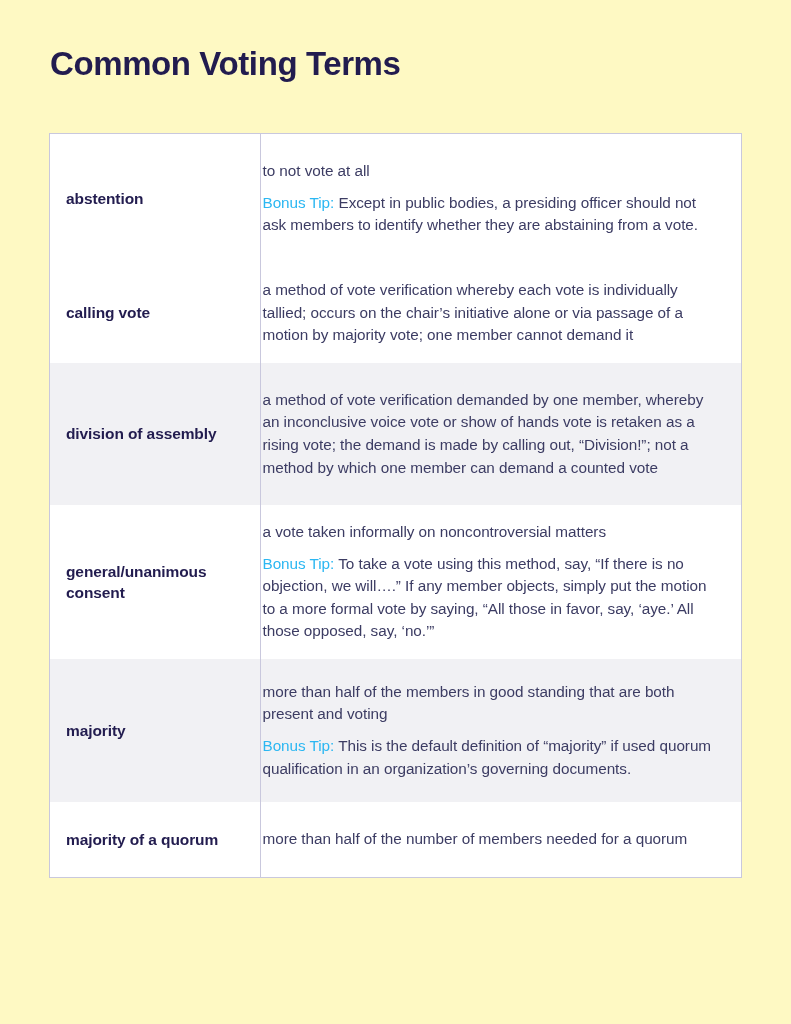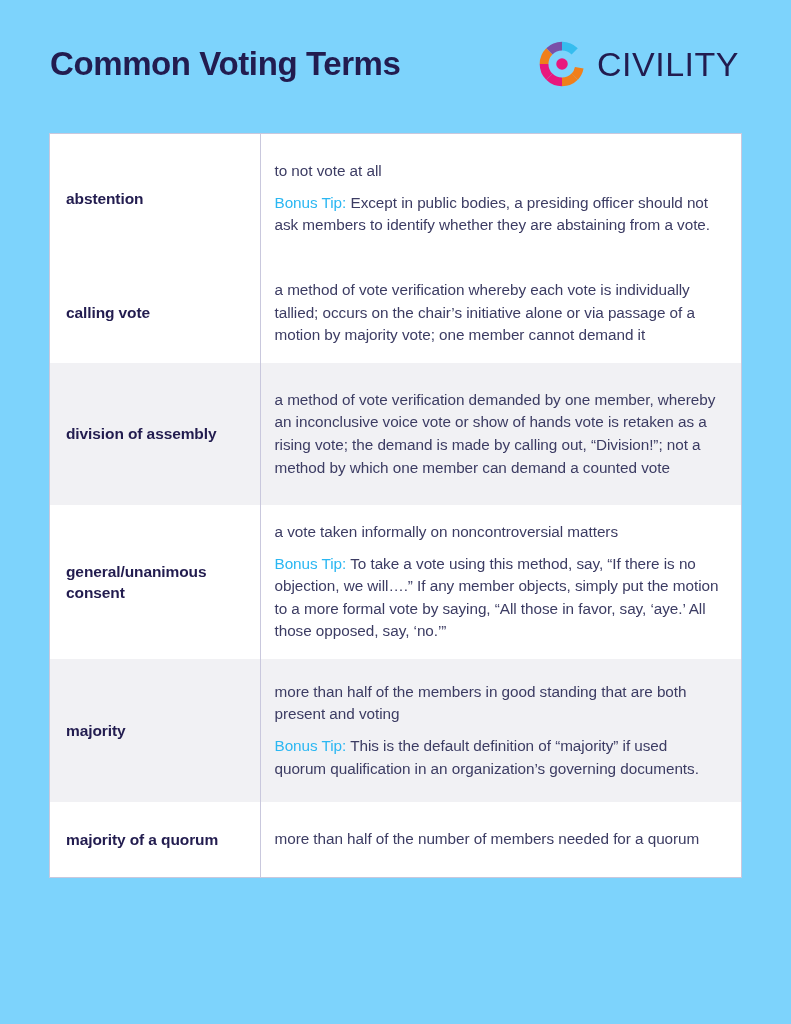--- a/index.html
+++ b/index.html
@@ -9,21 +9,21 @@
     height: 1024px;
     background: #ffffff;
     font-family: "Liberation Sans", sans-serif;
     -webkit-font-smoothing: antialiased;
   }
 
   .page {
     position: relative;
     width: 791px;
     height: 1024px;
-    background: #7dd3fc;
+    background: #fef9c3;
     overflow: hidden;
   }
 
   
   .header {
     position: absolute;
     left: 0;
     top: 0;
     width: 791px;
     height: 128px;
@@ -94,21 +94,21 @@
     border-right: 1px solid #c9c8dd;
     font-size: 15.5px;
     font-weight: 700;
     color: #221c4f;
     line-height: 1.38;
     letter-spacing: -0.1px;
   }
 
   td.def-cell {
     vertical-align: middle;
-    padding: 16px 22px 16px 14px;
+    padding: 16px 22px 16px 2px;
     font-size: 15.3px;
     color: #3c3c63;
     line-height: 1.48;
     letter-spacing: -0.05px;
   }
 
   td.def-cell p { margin: 0; }
   td.def-cell p + p { margin-top: 9px; }
 
   .bonus-label {
@@ -126,44 +126,20 @@
   tr.r6 td { height:  75px; }
 </style>
 </head>
 <body>
 
 <div class="page">
 
   <div class="header">
     <h1 class="page-title">Common Voting Terms</h1>
 
-    <div class="brand">
-      <svg class="brand-mark" viewBox="0 0 100 100">
-
-        <g fill="none" stroke-width="19">
-
-          <path d="M 50 11 A 39 39 0 0 1 77.6 22.4" stroke="#35BDEF" stroke-linecap="butt"></path>
-
-          <path d="M 22.4 22.4 A 39 39 0 0 1 50 11" stroke="#7A4FA8" stroke-linecap="butt"></path>
-
-          <path d="M 11 50 A 39 39 0 0 1 22.4 22.4" stroke="#F07F1A" stroke-linecap="butt"></path>
-
-          <path d="M 22.4 77.6 A 39 39 0 0 1 11 50" stroke="#E8177D" stroke-linecap="butt"></path>
-
-          <path d="M 50 89 A 39 39 0 0 1 22.4 77.6" stroke="#E8177D" stroke-linecap="butt"></path>
-
-          <path d="M 77.6 77.6 A 39 39 0 0 1 50 89" stroke="#F07F1A" stroke-linecap="butt"></path>
-
-          <path d="M 87.5 58 A 39 39 0 0 1 77.6 77.6" stroke="#F07F1A" stroke-linecap="butt"></path>
-        </g>
-
-        <circle cx="50" cy="50" r="12.5" fill="#E8177D"></circle>
-      </svg>
-      <span class="brand-word">CIVILITY</span>
-    </div>
   </div>
 
   <div class="terms-table">
     <table>
       <colgroup>
         <col class="c-term">
         <col class="c-def">
       </colgroup>
       <tbody>
 

